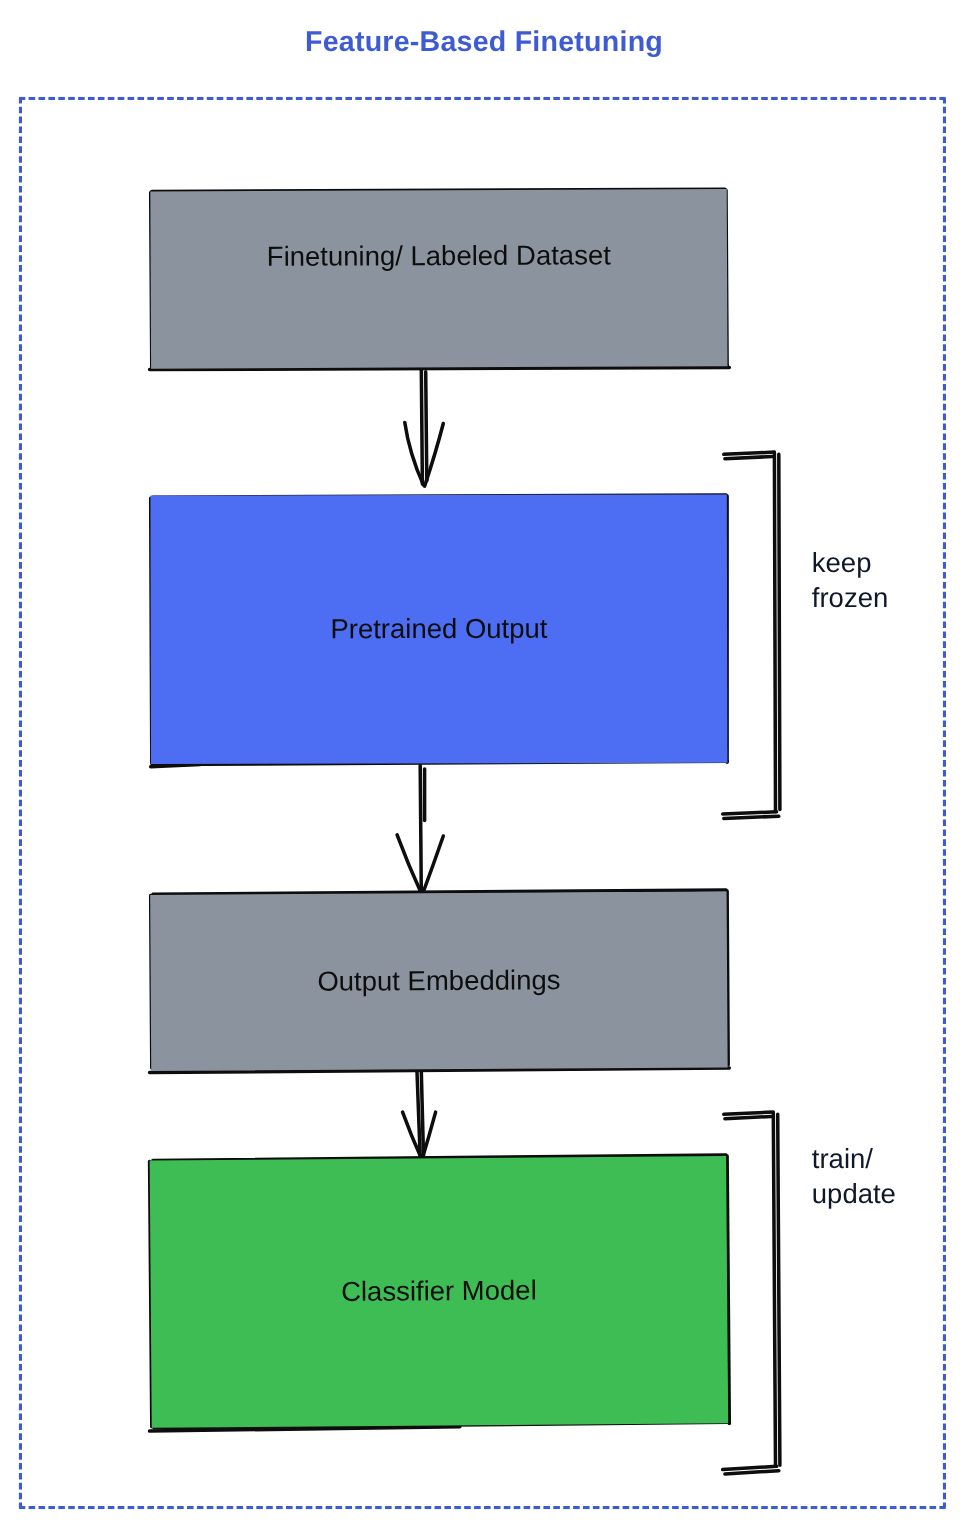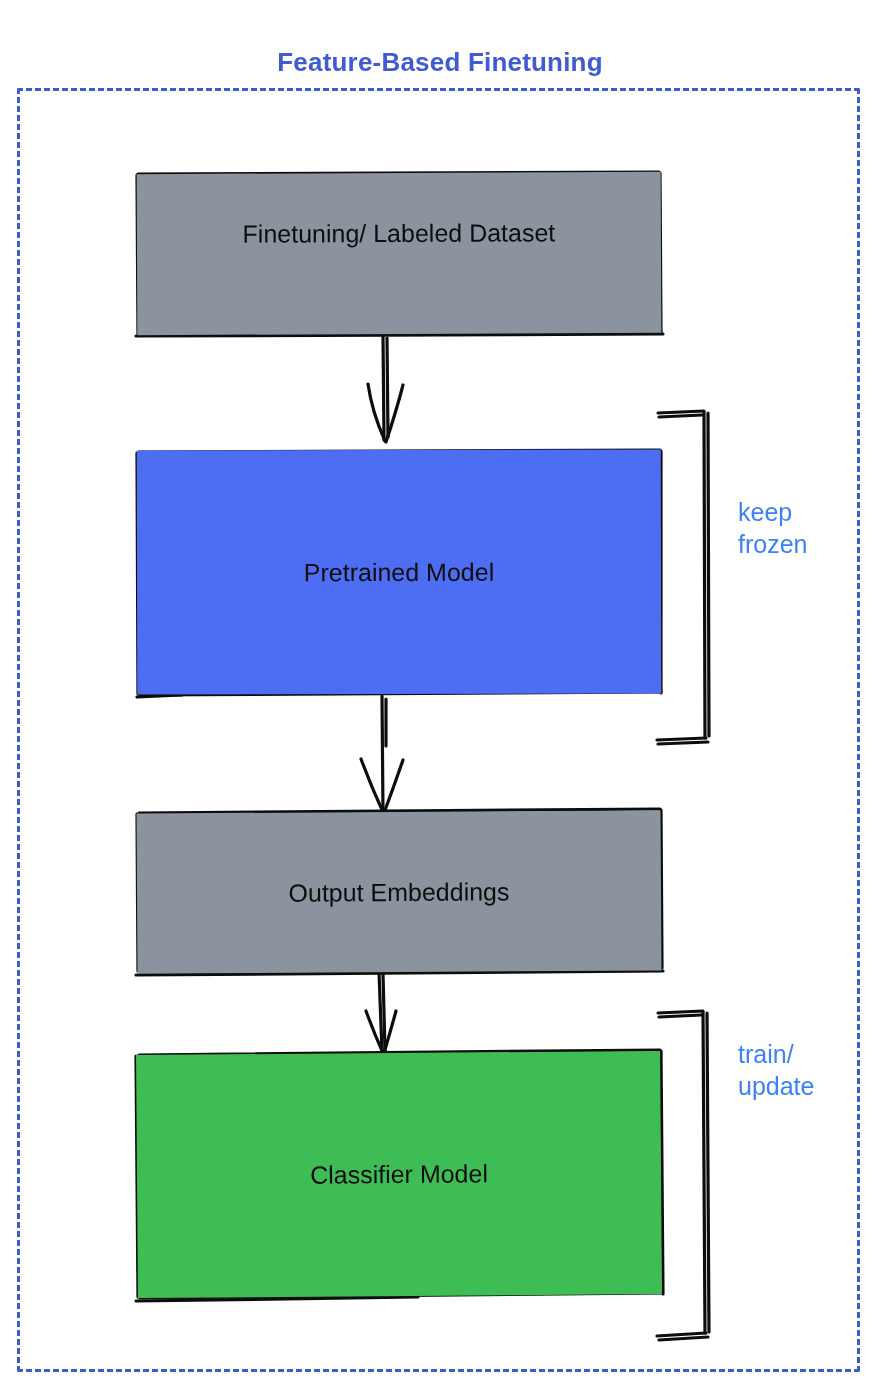--- a/index.html
+++ b/index.html
@@ -25,21 +25,20 @@
     position: absolute;
     left: 0;
     top: 22px;
     width: 880px;
     text-align: center;
     font-size: 26px;
     font-weight: 700;
     letter-spacing: 0.2px;
     color: #3f5bd4;
     font-family: "Liberation Sans", sans-serif;
-    margin-top: 25px;
   }
 
   
   .dashed-frame {
     position: absolute;
     left: 17px;
     top: 88px;
     width: 843px;
     height: 1284px;
     border: 3px dashed #3f5bd4;
@@ -110,21 +109,21 @@
     background: #3fbd55;
     align-items: center;
     transform: rotate(-0.45deg);
   }
 
   
   .side-label {
     position: absolute;
     font-size: 25px;
     line-height: 1.28;
-    color: #3b82f6;
+    color: #0f172a;
     font-family: "Liberation Sans", sans-serif;
     white-space: pre-line;
     z-index: 2;
   }
   .label-keep-frozen {
     left: 738px;
     top: 496px;
   }
   .label-train-update {
     left: 738px;
@@ -222,21 +221,21 @@
       </g>
 
     </g>
   </svg>
 
   <div class="node node-dataset">
     <span class="node-label">Finetuning/ Labeled Dataset</span>
   </div>
 
   <div class="node node-pretrained">
-    <span class="node-label">Pretrained Model</span>
+    <span class="node-label">Pretrained Output</span>
   </div>
 
   <div class="node node-embeddings">
     <span class="node-label">Output Embeddings</span>
   </div>
 
   <div class="node node-classifier">
     <span class="node-label">Classifier Model</span>
   </div>
 

